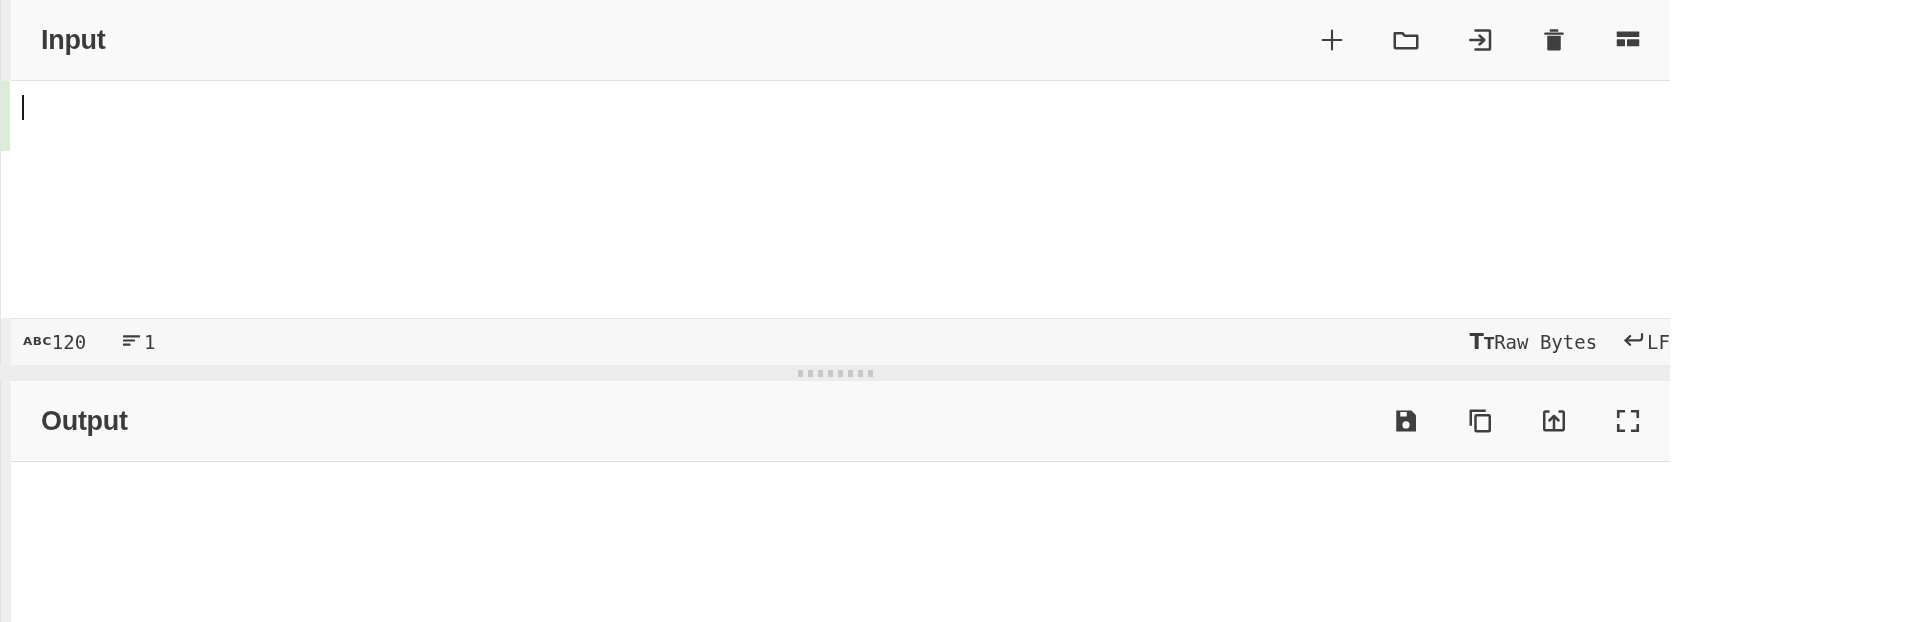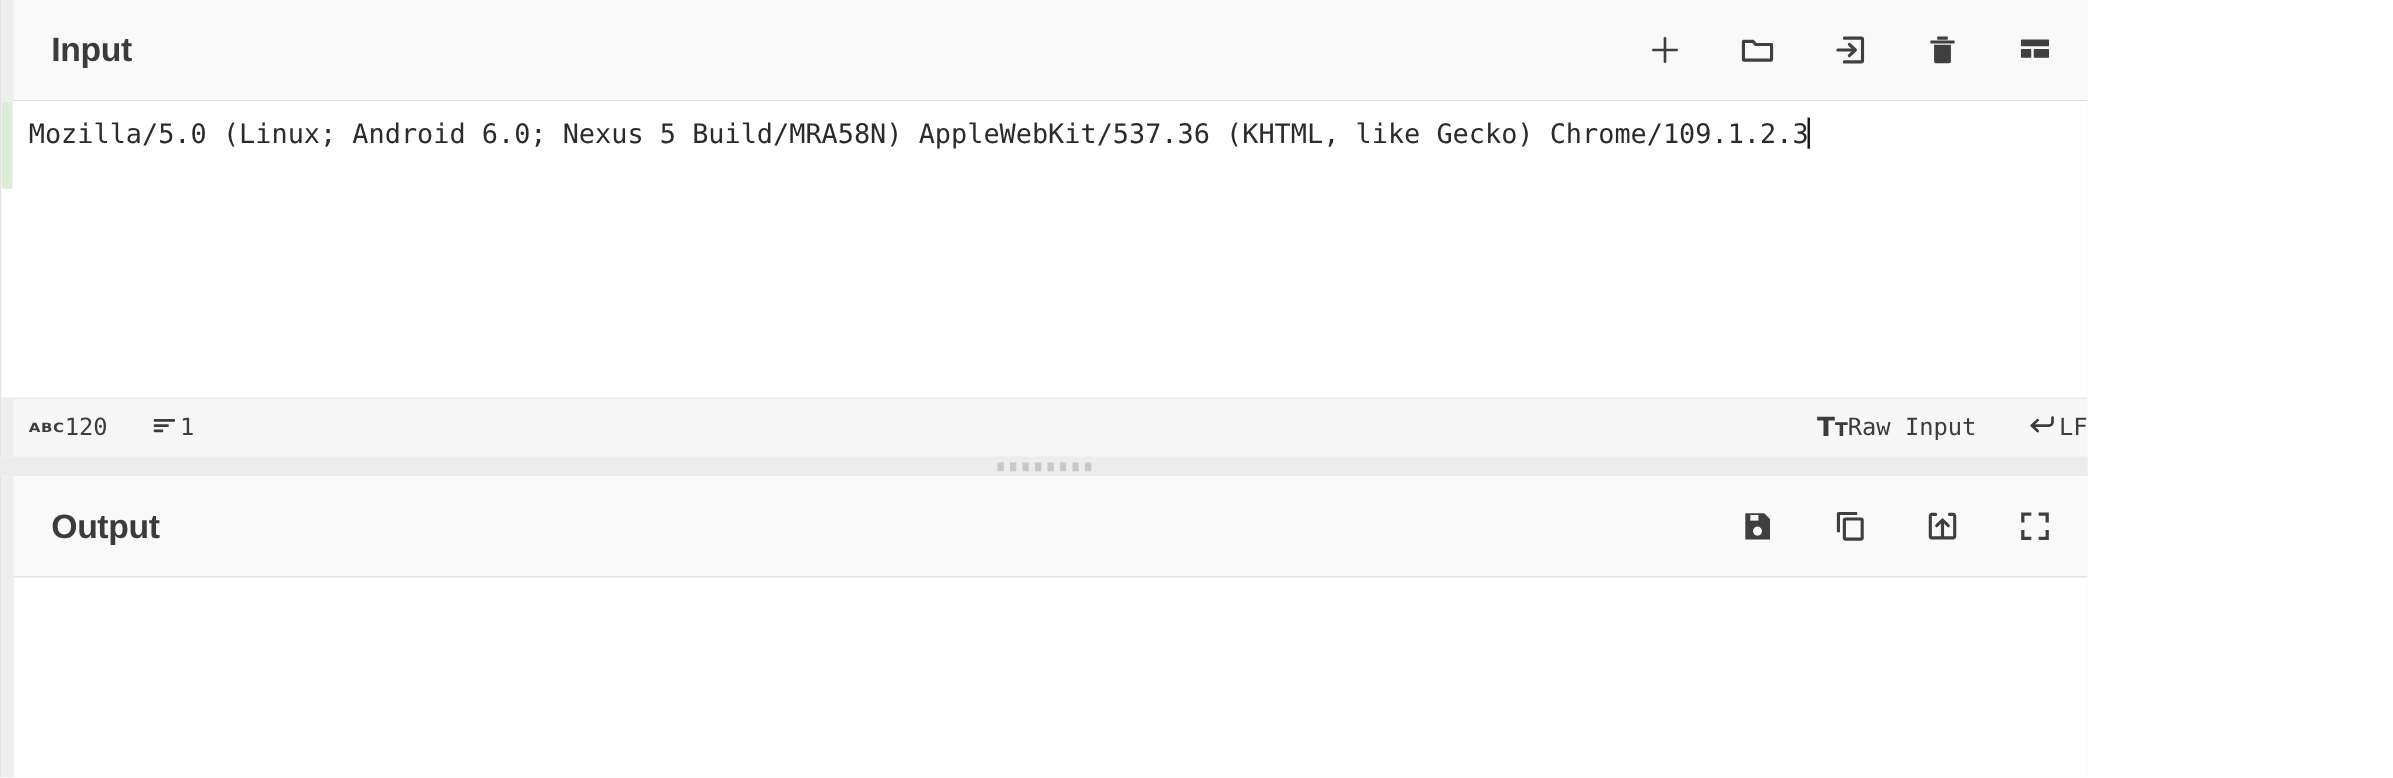--- a/index.html
+++ b/index.html
@@ -148,21 +148,21 @@
     font-size: 19px;
     color: #3c3c3c;
   }
 
   .status-group {
     display: flex;
     align-items: center;
     margin-right: 34px;
     cursor: pointer;
   }
-  .status-group.right-group { margin-right: 0; margin-left: 40px; }
+  .status-group.right-group { margin-right: 0; margin-left: 24px; }
 
   .status-right {
     margin-left: auto;
     display: flex;
     align-items: center;
     padding-right: 0;
   }
 
   .abc-glyph {
     font-family: "DejaVu Sans", sans-serif;
@@ -263,21 +263,21 @@
               <rect x="11.2" y="11.4" width="9.8" height="5.6" rx="0.5"></rect>
             </svg>
           </span>
         </button>
 
       </div>
     </header>
 
     <div class="editor-body">
       <div class="active-line-marker"></div>
-      <div class="editor-text"><span>Mozilla/5.0 (Linux; Android 6.0; Nexus 5 Build/MRA58N) AppleWebKit/537.36 (KHTML, like Gecko) Chrome/109.1.2.3</span><span class="caret"></span></div>
+      <div class="editor-text"><span class="caret"></span></div>
     </div>
 
     <div class="status-bar">
 
       <div class="status-group" title="Length">
         <span class="abc-glyph">ABC</span>
         <span class="status-value">120</span>
       </div>
 
       <div class="status-group" title="Lines">
@@ -288,21 +288,21 @@
             <rect x="3" y="15.6" width="7.5" height="2.2" rx="0.6"></rect>
           </svg>
         </span>
         <span class="status-value">1</span>
       </div>
 
       <div class="status-right">
 
         <div class="status-group right-group" title="Input character encoding">
           <span class="tt-glyph">T<small>T</small></span>
-          <span class="status-value">Raw Input</span>
+          <span class="status-value">Raw Bytes</span>
         </div>
 
         <div class="status-group right-group" title="Line ending">
           <span>
             <svg width="26" height="26" viewBox="0 0 24 24" fill="none" stroke="currentColor" stroke-width="2" stroke-linecap="round" stroke-linejoin="round">
               <polyline points="8.4,8.4 4.2,12.4 8.4,16.4"></polyline>
               <path d="M4.2 12.4h12.6a2.6 2.6 0 0 0 2.6-2.6V6.6"></path>
             </svg>
           </span>
           <span class="status-value">LF</span>

